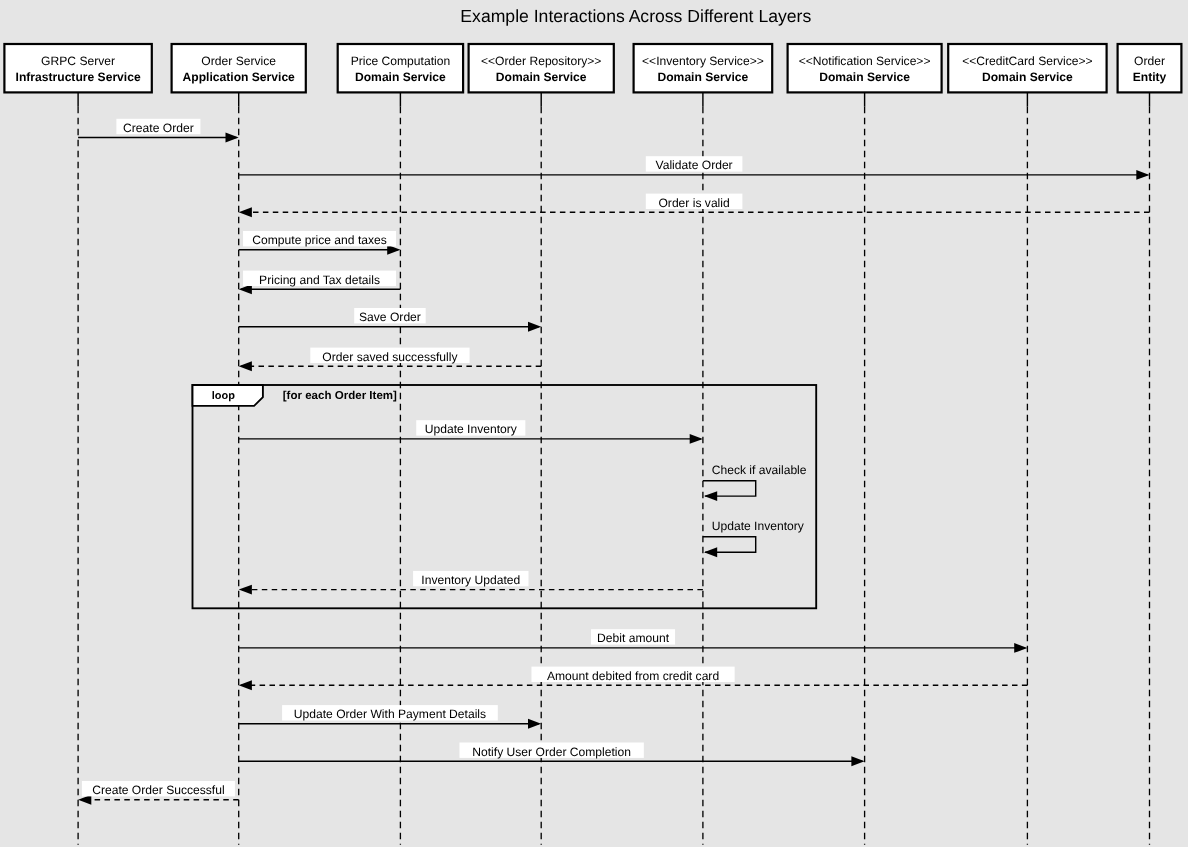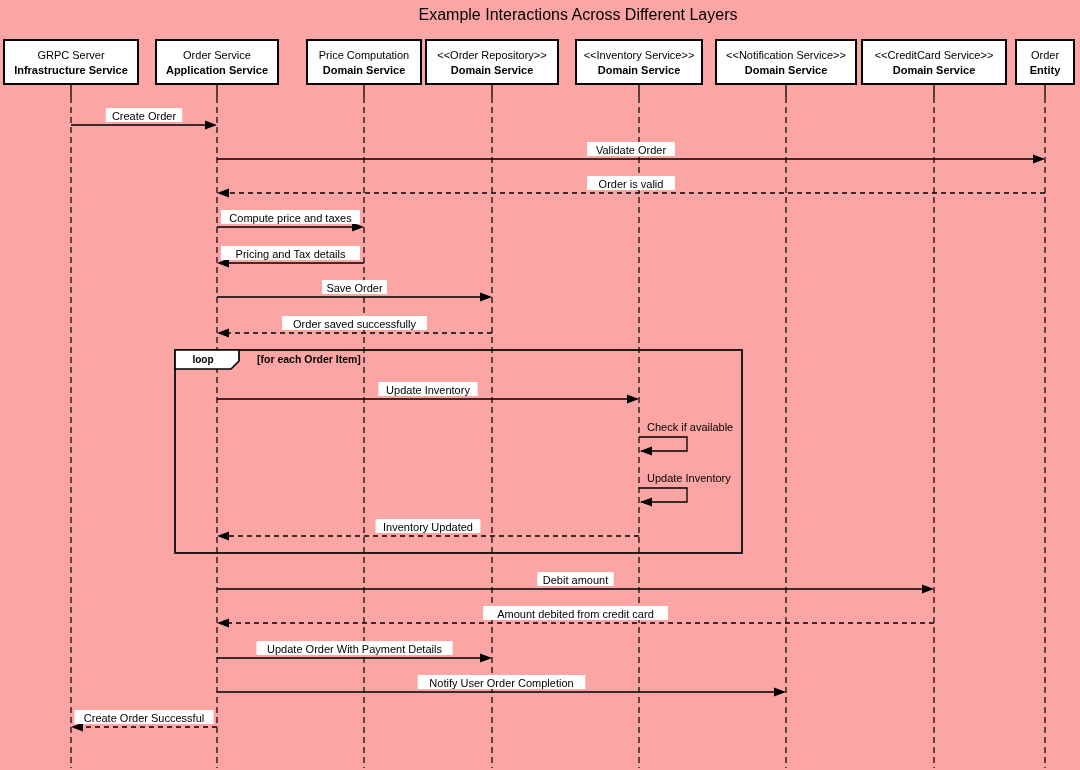--- a/index.html
+++ b/index.html
@@ -4,21 +4,21 @@
 <style>
   html, body {
     margin: 0;
     padding: 0;
     background: #ffffff;
   }
   #stage {
     position: relative;
     width: 1080px;
     height: 770px;
-    background: #fca5a5;
+    background: #e5e5e5;
     font-family: "Liberation Sans", "DejaVu Sans", sans-serif;
   }
   svg text {
     font-family: "Liberation Sans", "DejaVu Sans", sans-serif;
     fill: #000000;
   }
   .diagram-title {
     font-size: 16px;
   }
   .participant-name {

